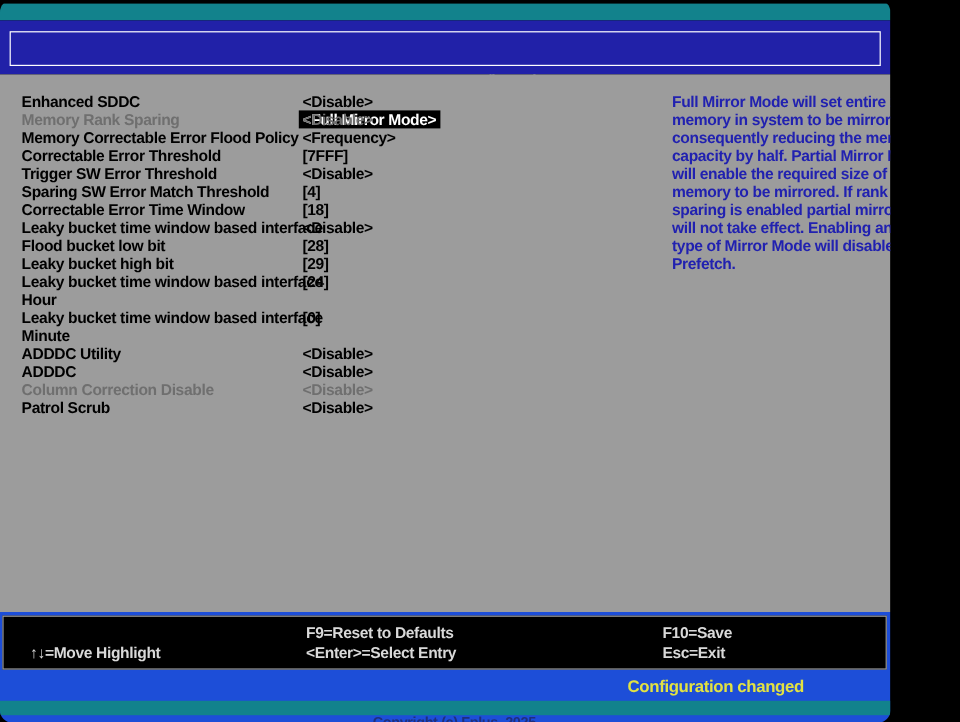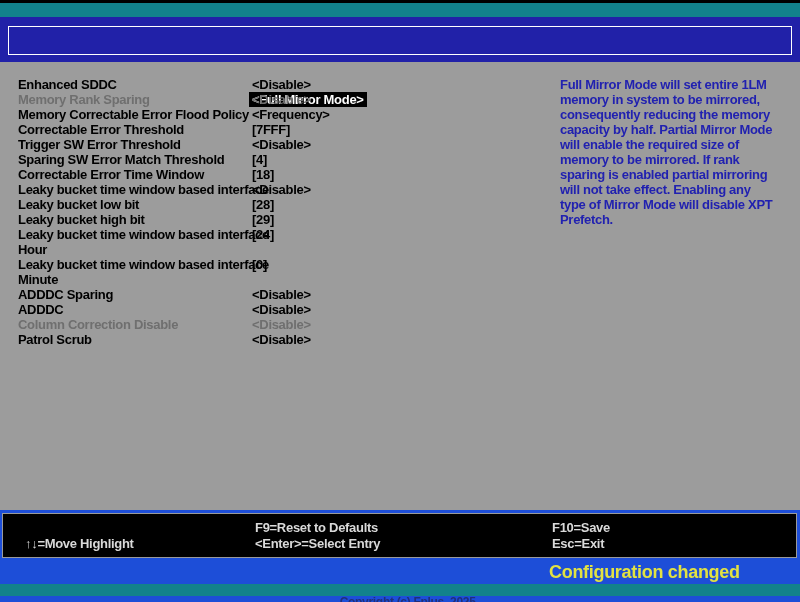--- a/index.html
+++ b/index.html
@@ -1,19 +1,19 @@
 <!DOCTYPE html>
 <html style="--teal: #12828c; --title-text: #2b2bcc; --band-blue: #2121a8; --body-gray: #9c9c9c; --help-blue: #2121b0; --disabled-gray: #6f6f6f; --highlight-bg: #000000; --highlight-text: #ffffff; --key-text: #d9d9d9; --status-yellow: #e2e242; --copyright-text: #1f2f7d;"><head>
 <meta charset="utf-8">
 <style>
   html,body { margin:0; padding:0; background:#000; }
   .screen {
-    position:relative; width:800px; height:602px; background:#000;
+    position:relative; width:742px; height:602px; background:#000;
     font-family:"Liberation Sans", sans-serif; font-weight:bold;
-    letter-spacing:-0.3px; overflow:hidden;
+    letter-spacing:-0.3px; overflow:hidden;border-radius:10px;
     -webkit-font-smoothing:none;
   }
   
   .topbar {
     position:absolute; top:3px; left:0; right:0; height:14px;
     background:var(--teal,#12828c); color:var(--title-text,#2b2bcc);
     font-size:13px; line-height:14px; text-align:center; white-space:pre;
   }
   
   .band { position:absolute; top:17px; left:0; right:0; height:45px; background:var(--band-blue,#2121a8); }
@@ -42,22 +42,22 @@
   .keybox {
     position:absolute; top:3px; left:2px; right:3px; height:43px;
     border:1px solid #9a9a9a; background:#000; color:var(--key-text,#d9d9d9); font-size:13px;
   }
   .krow { position:absolute; left:0; right:0; height:15px; line-height:15px; }
   .krow1 { top:6px; } .krow2 { top:22px; }
   .kleft  { position:absolute; left:22px;  white-space:pre; }
   .kmid   { position:absolute; left:252px; white-space:pre; }
   .kright { position:absolute; left:549px; white-space:pre; }
   .status {
-    position:absolute; top:55px; left:549px; color:var(--status-yellow,#e2e242);
-    font-size:18px; line-height:15px; white-space:pre;
+    position:absolute; top:55px; left:523px; color:var(--status-yellow,#e2e242);
+    font-size:14px; line-height:15px; white-space:pre;
   }
   .copyright {
     position:absolute; top:74px; left:0; right:0; height:12px;
     background:var(--teal,#12828c); color:var(--copyright-text,#1f2f7d);
     font-size:12px; line-height:12px; text-align:center; white-space:pre;
   }
 </style>
 </head>
 <body>
 
@@ -104,39 +104,39 @@
   </div>
         <div class="row normal">
     <span class="label">Correctable Error Time Window</span>
     <span class="value">[18]</span>
   </div>
         <div class="row normal">
     <span class="label">Leaky bucket time window based interface</span>
     <span class="value">&lt;Disable&gt;</span>
   </div>
         <div class="row normal">
-    <span class="label">Leaky bucket low bit</span>
+    <span class="label">Flood bucket low bit</span>
     <span class="value">[28]</span>
   </div>
         <div class="row normal">
     <span class="label">Leaky bucket high bit</span>
     <span class="value">[29]</span>
   </div>
         <div class="row normal">
     <span class="label">Leaky bucket time window based interface
 Hour</span>
     <span class="value">[24]</span>
   </div>
         <div class="row normal">
     <span class="label">Leaky bucket time window based interface
 Minute</span>
     <span class="value">[0]</span>
   </div>
         <div class="row normal">
-    <span class="label">ADDDC Sparing</span>
+    <span class="label">ADDDC Utility</span>
     <span class="value">&lt;Disable&gt;</span>
   </div>
         <div class="row normal">
     <span class="label">ADDDC</span>
     <span class="value">&lt;Disable&gt;</span>
   </div>
         <div class="row disabled">
     <span class="label">Column Correction Disable</span>
     <span class="value">&lt;Disable&gt;</span>
   </div>

